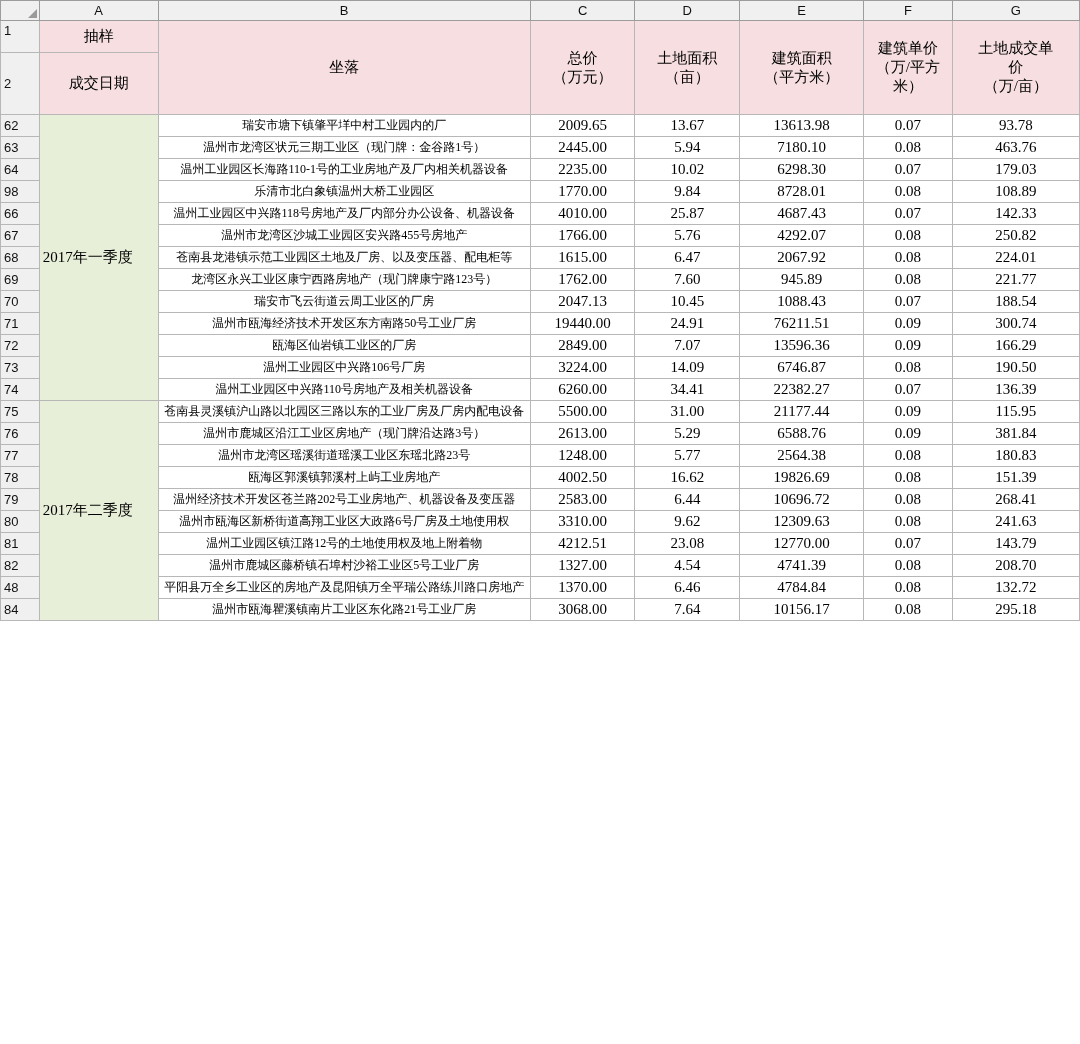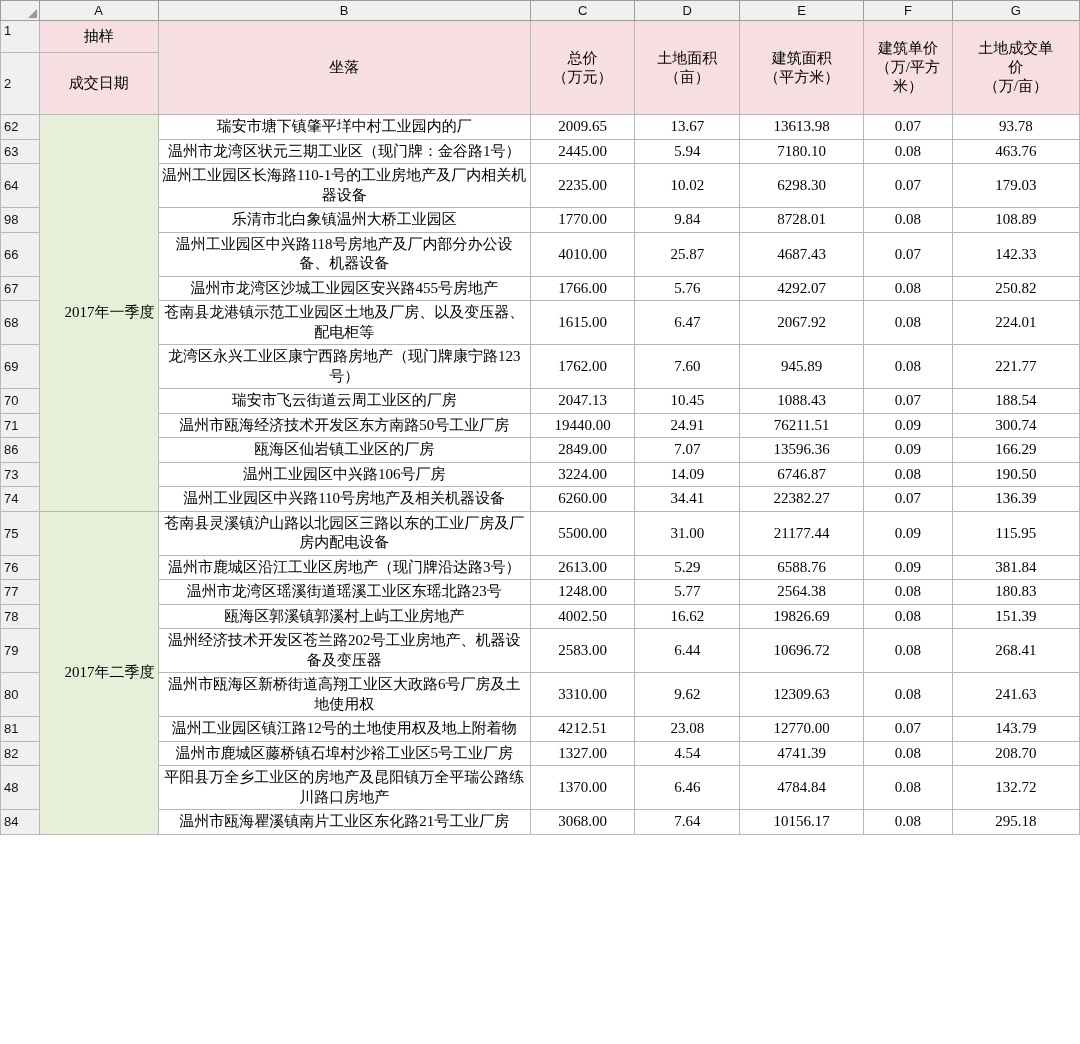--- a/index.html
+++ b/index.html
@@ -67,26 +67,26 @@
   
   td.hdr {
     background: #f7dfe1;
     text-align: center;
     font-size: 15px;
     line-height: 1.25;
   }
   
   td.quarter {
     background: #e8efd9;
-    text-align: right;
+    text-align: left;
     font-size: 15px;
   }
   td.loc {
     text-align: center;
-    font-size: 15px;
+    font-size: 12px;
     line-height: 1.3;
   }
   td.num {
     text-align: center;
     font-size: 15px;
     font-family: "Liberation Serif", serif;
   }
   
   col.c-rn { width: 36px; }
   col.c-a  { width: 110px; }
@@ -243,21 +243,21 @@
         <tr>
           <td class="rownum">71</td>
           <td class="loc">温州市瓯海经济技术开发区东方南路50号工业厂房</td>
           <td class="num">19440.00</td>
           <td class="num">24.91</td>
           <td class="num">76211.51</td>
           <td class="num">0.09</td>
           <td class="num">300.74</td>
         </tr>
         <tr>
-          <td class="rownum">86</td>
+          <td class="rownum">72</td>
           <td class="loc">瓯海区仙岩镇工业区的厂房</td>
           <td class="num">2849.00</td>
           <td class="num">7.07</td>
           <td class="num">13596.36</td>
           <td class="num">0.09</td>
           <td class="num">166.29</td>
         </tr>
         <tr>
           <td class="rownum">73</td>
           <td class="loc">温州工业园区中兴路106号厂房</td>

